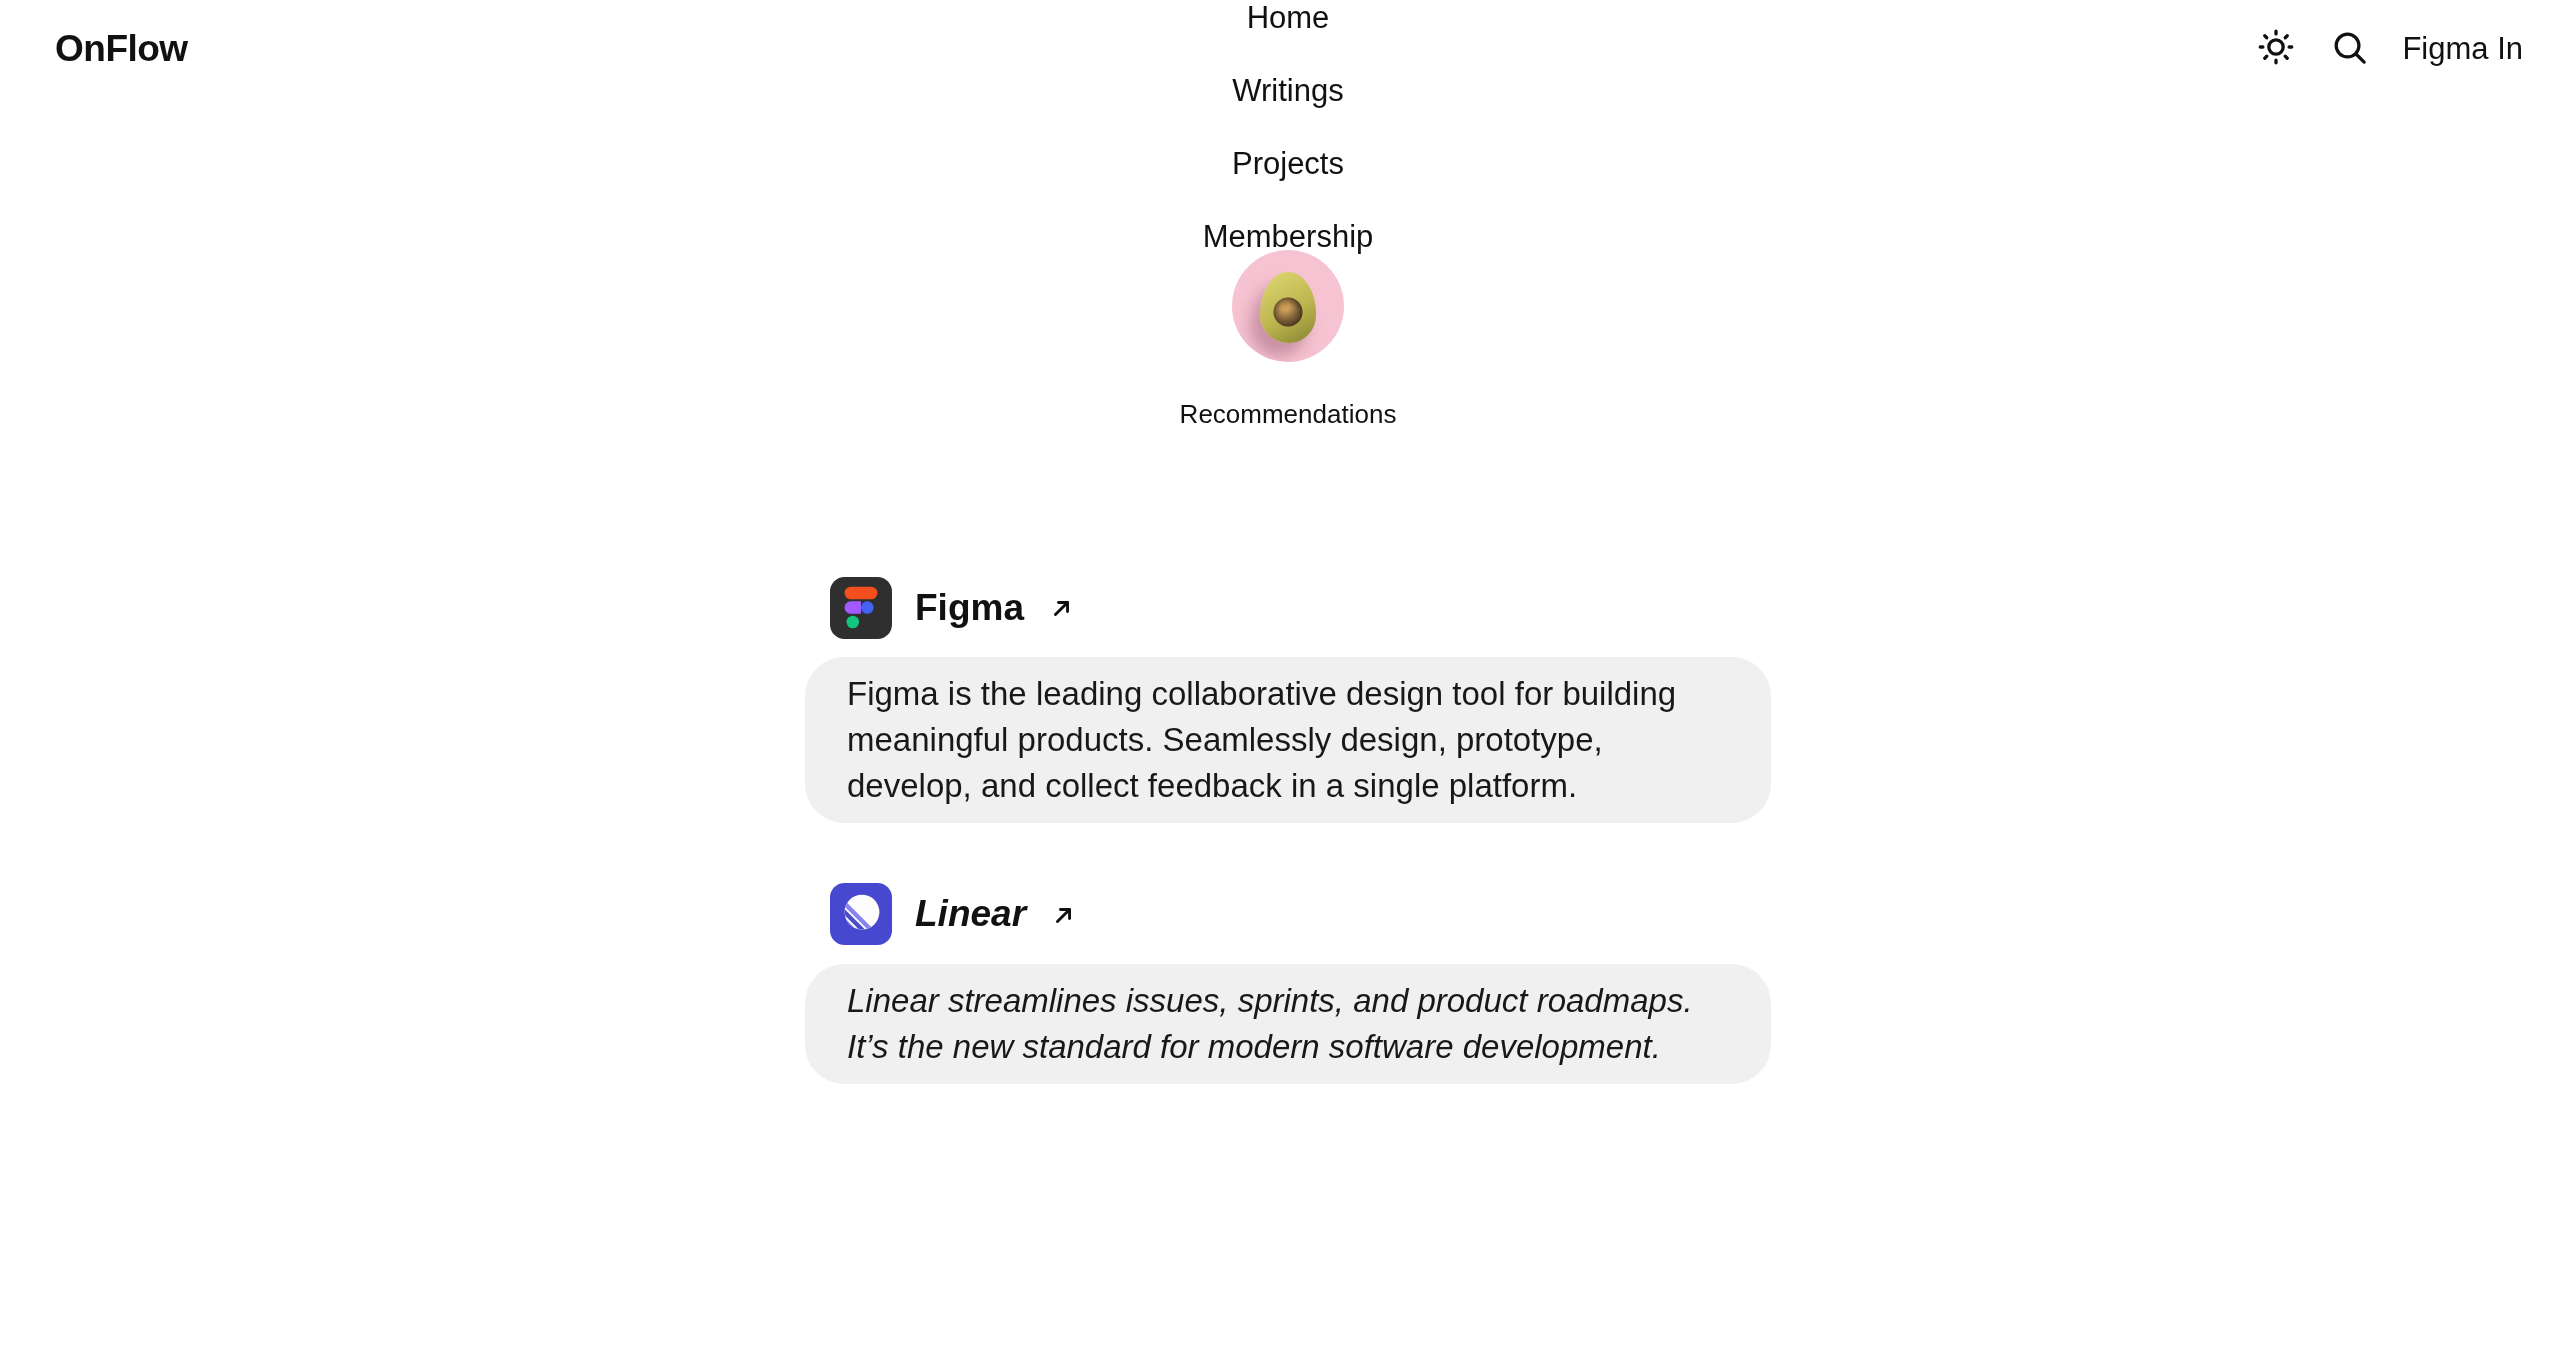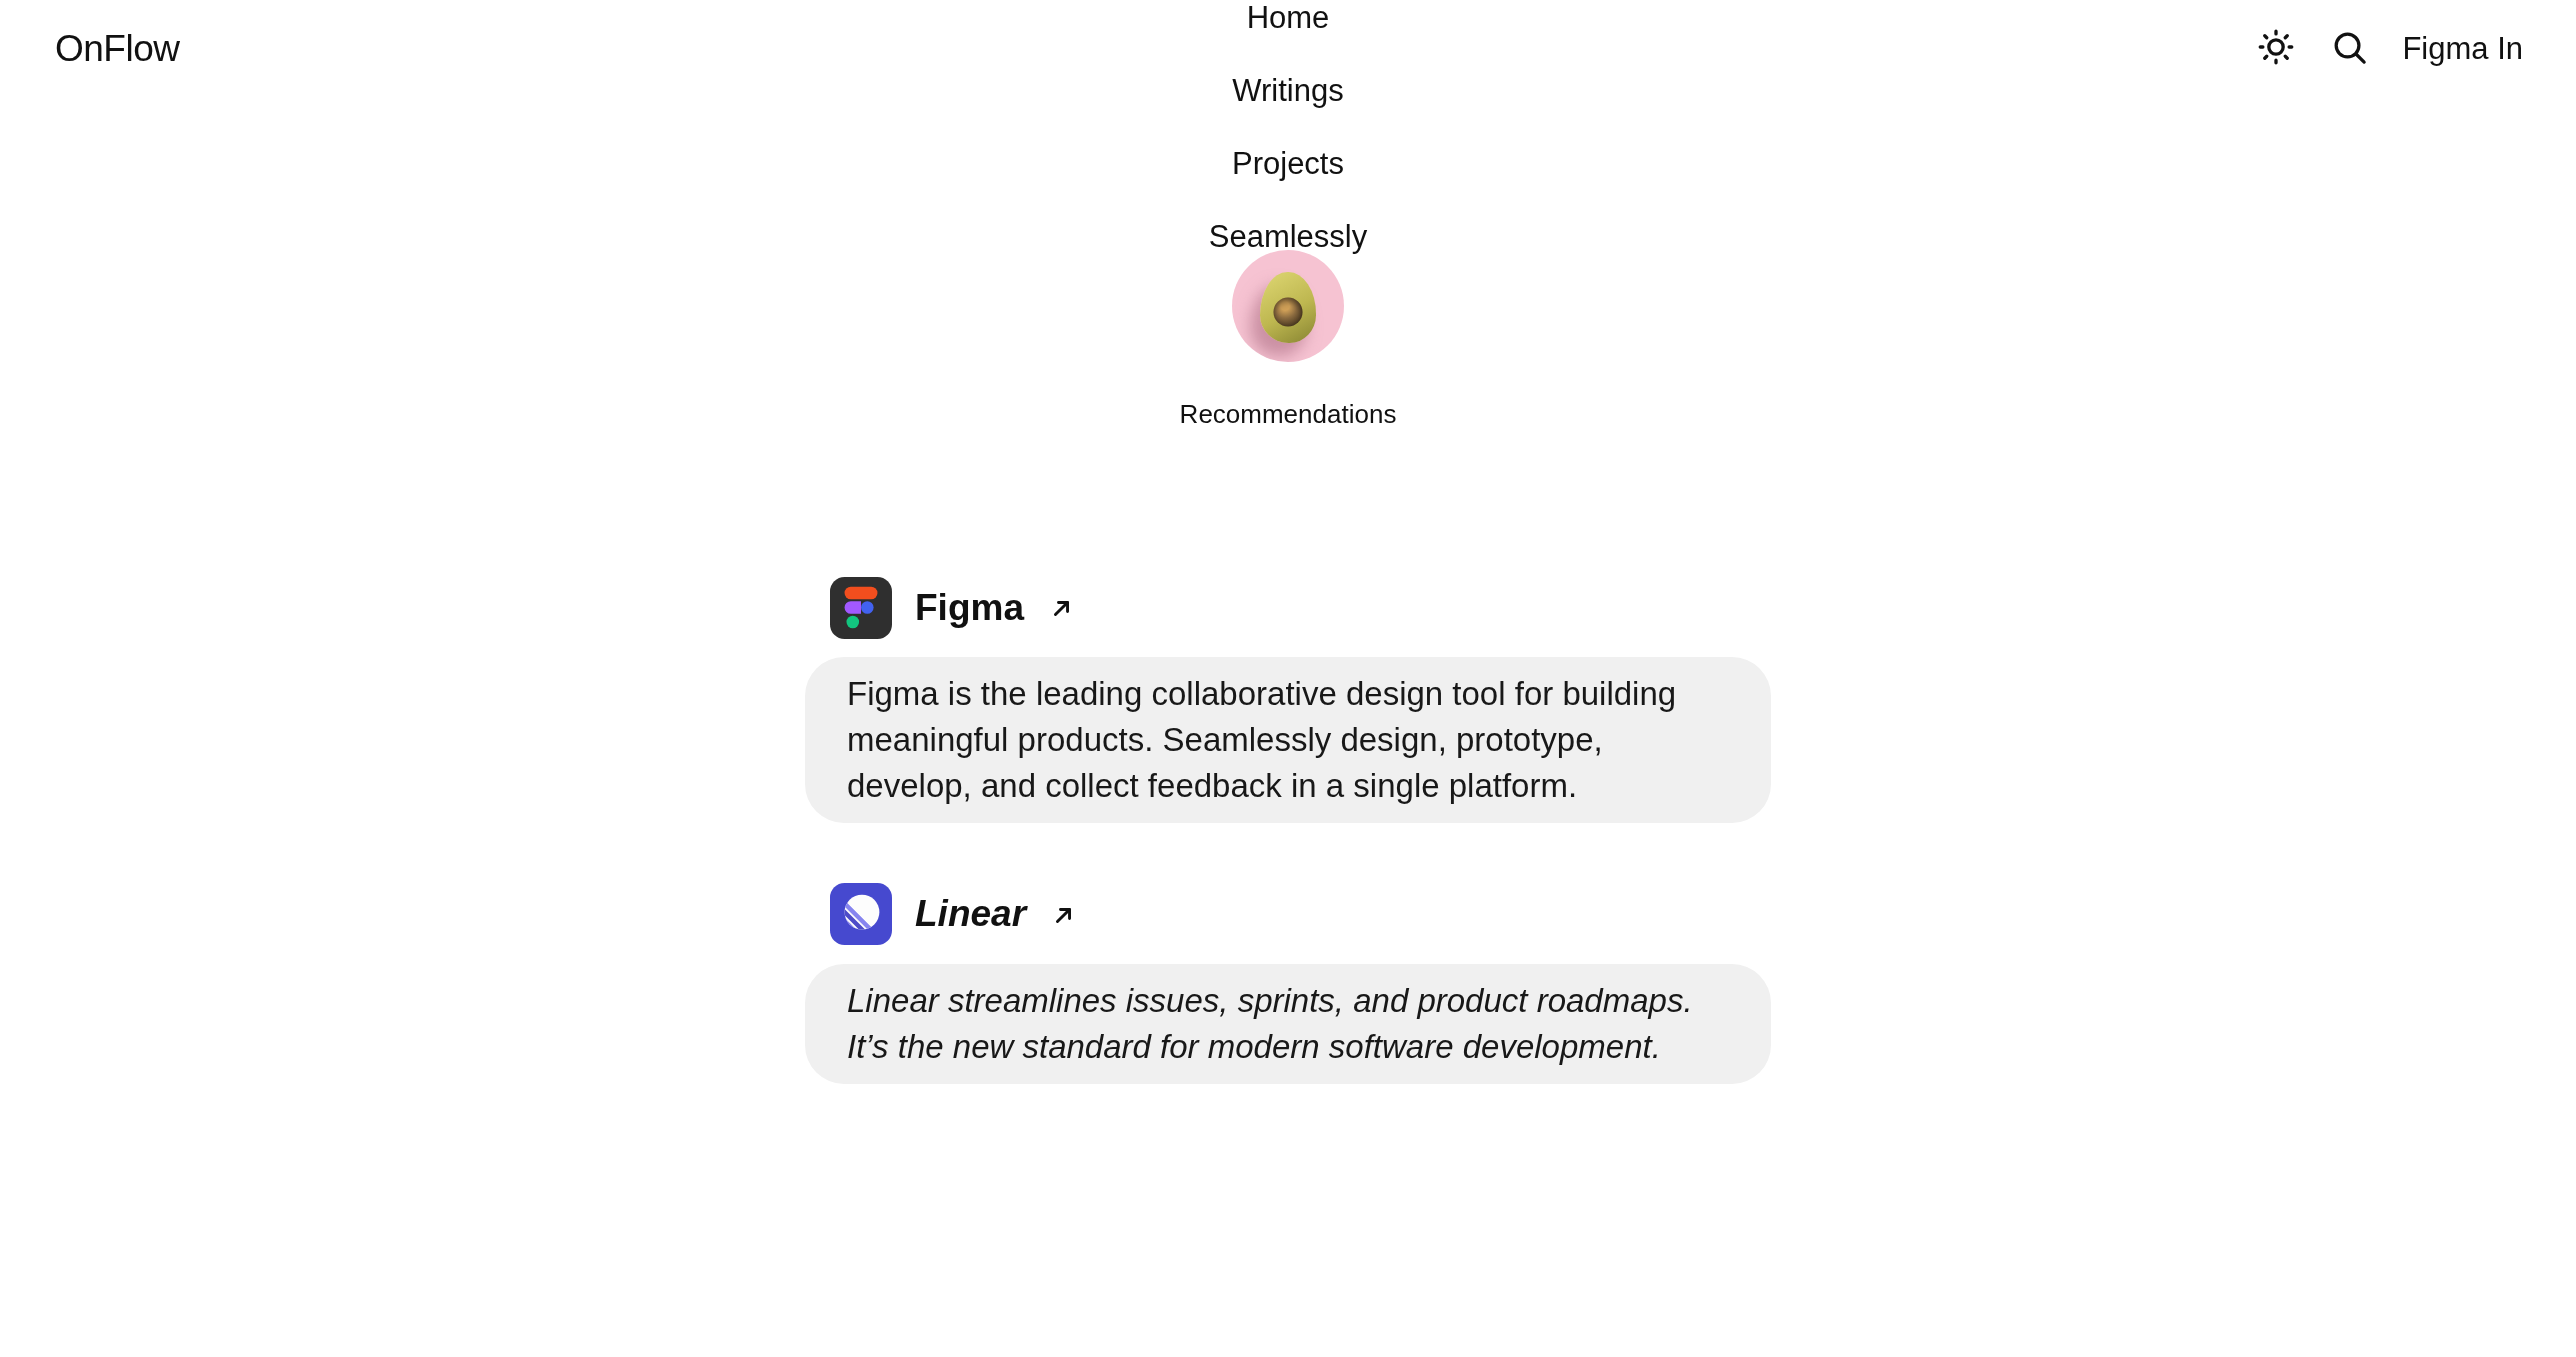--- a/index.html
+++ b/index.html
@@ -16,21 +16,21 @@
   
   header {
     position: relative;
     height: 97px;
     display: flex;
     align-items: center;
     padding: 0 53px 0 55px;
   }
   .logo {
     font-size: 37px;
-    font-weight: 400;
+    font-weight: 700;
     letter-spacing: -0.5px;
     cursor: pointer;
   }
   nav.main-nav {
     position: absolute;
     left: 50%;
     top: 0;
     height: 97px;
     transform: translateX(-50%);
     display: flex;
@@ -154,21 +154,21 @@
 </head>
 <body>
 
 <header>
   <div class="logo">OnFlow</div>
 
   <nav class="main-nav">
     <a>Home</a>
     <a>Writings</a>
     <a>Projects</a>
-    <a>Seamlessly</a>
+    <a>Membership</a>
     <div class="kebab">
       <i></i>
       <i></i>
       <i></i>
     </div>
   </nav>
 
   <div class="header-right">
     <button class="icon-btn">
       <span>

